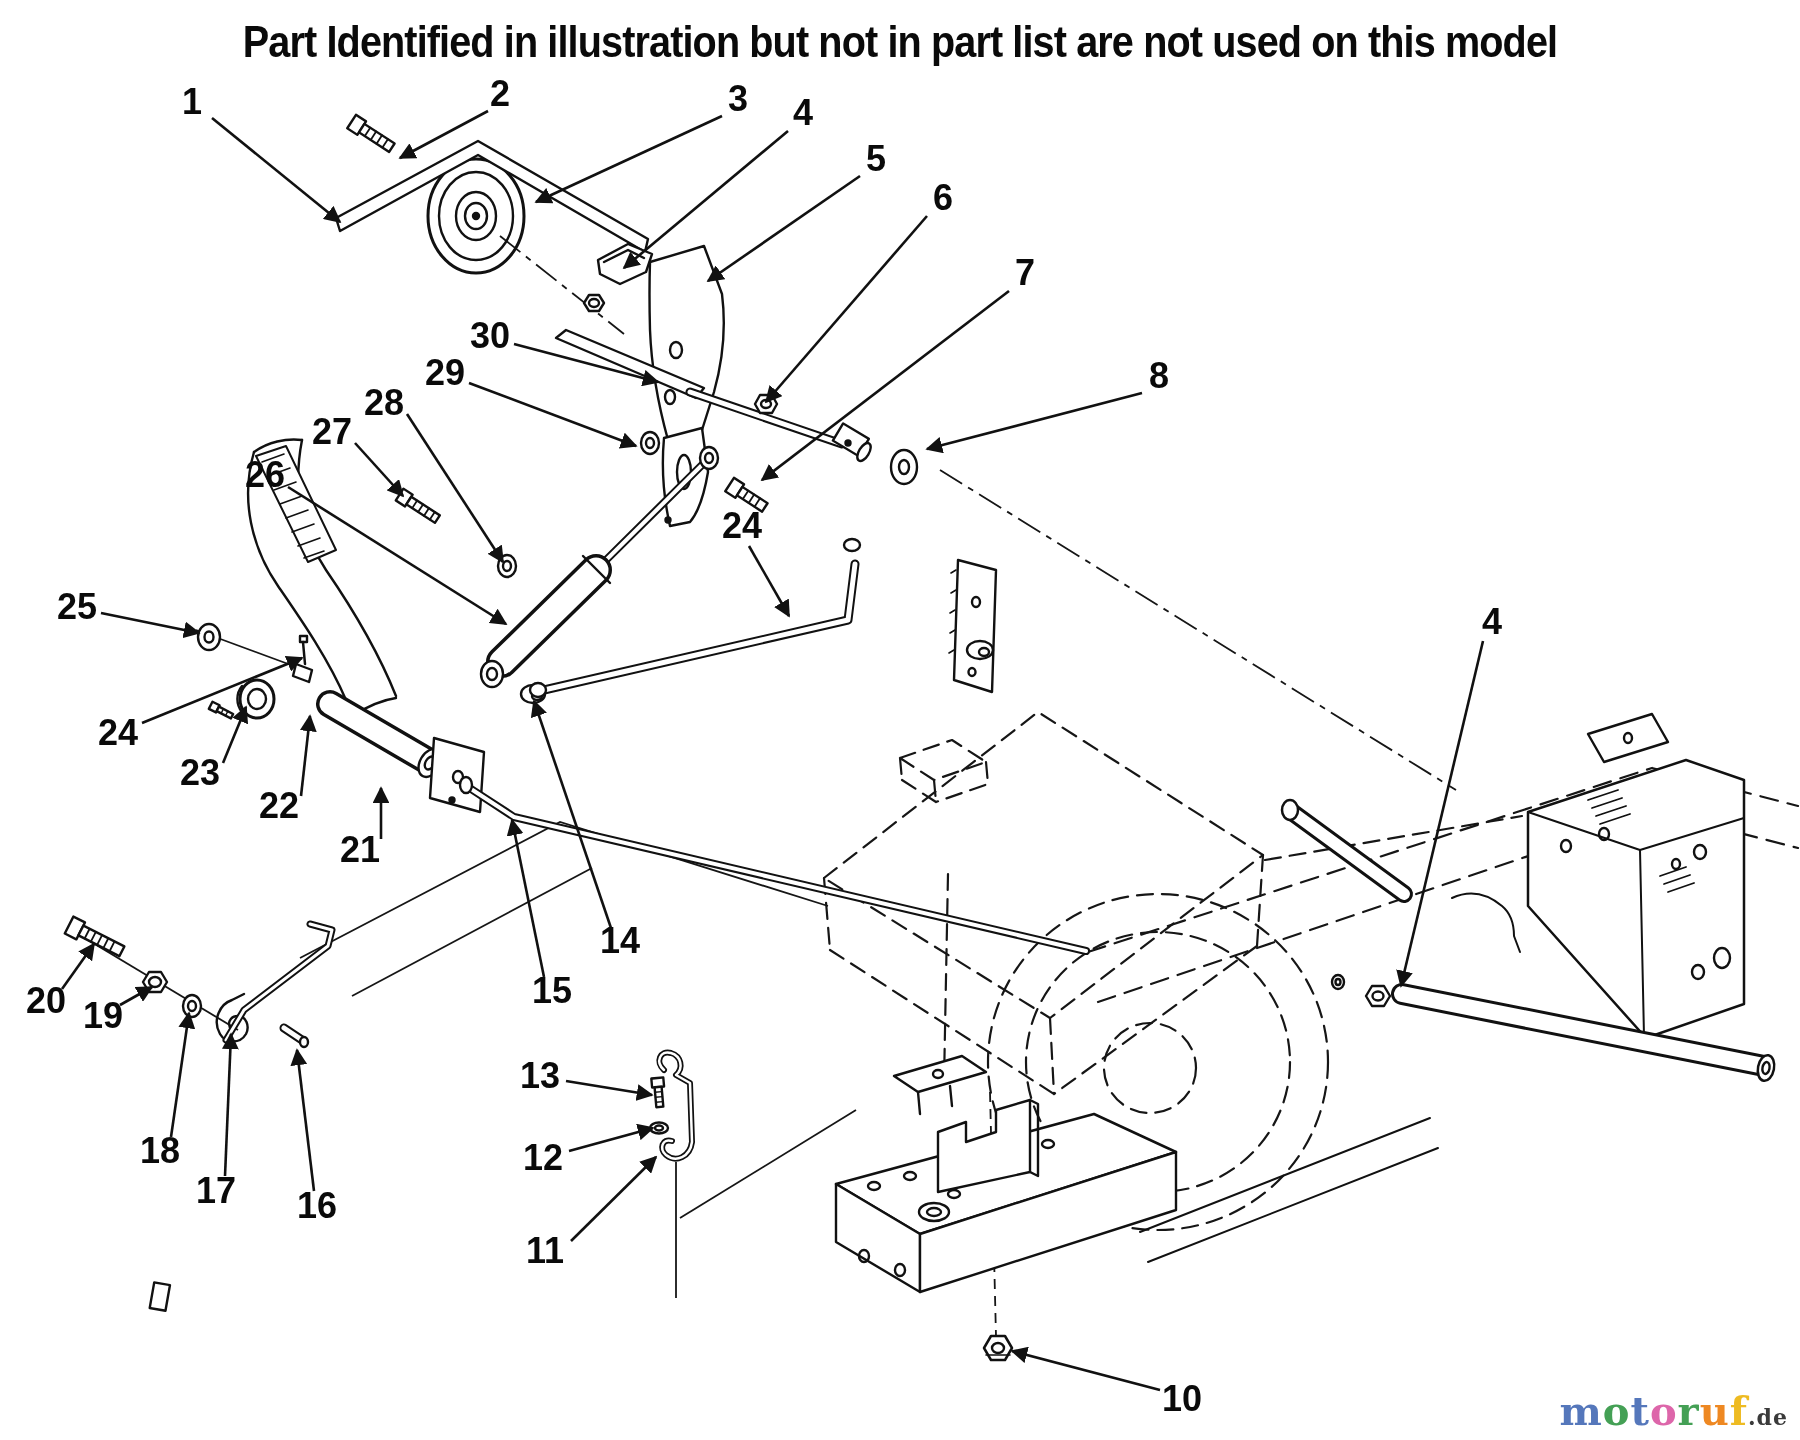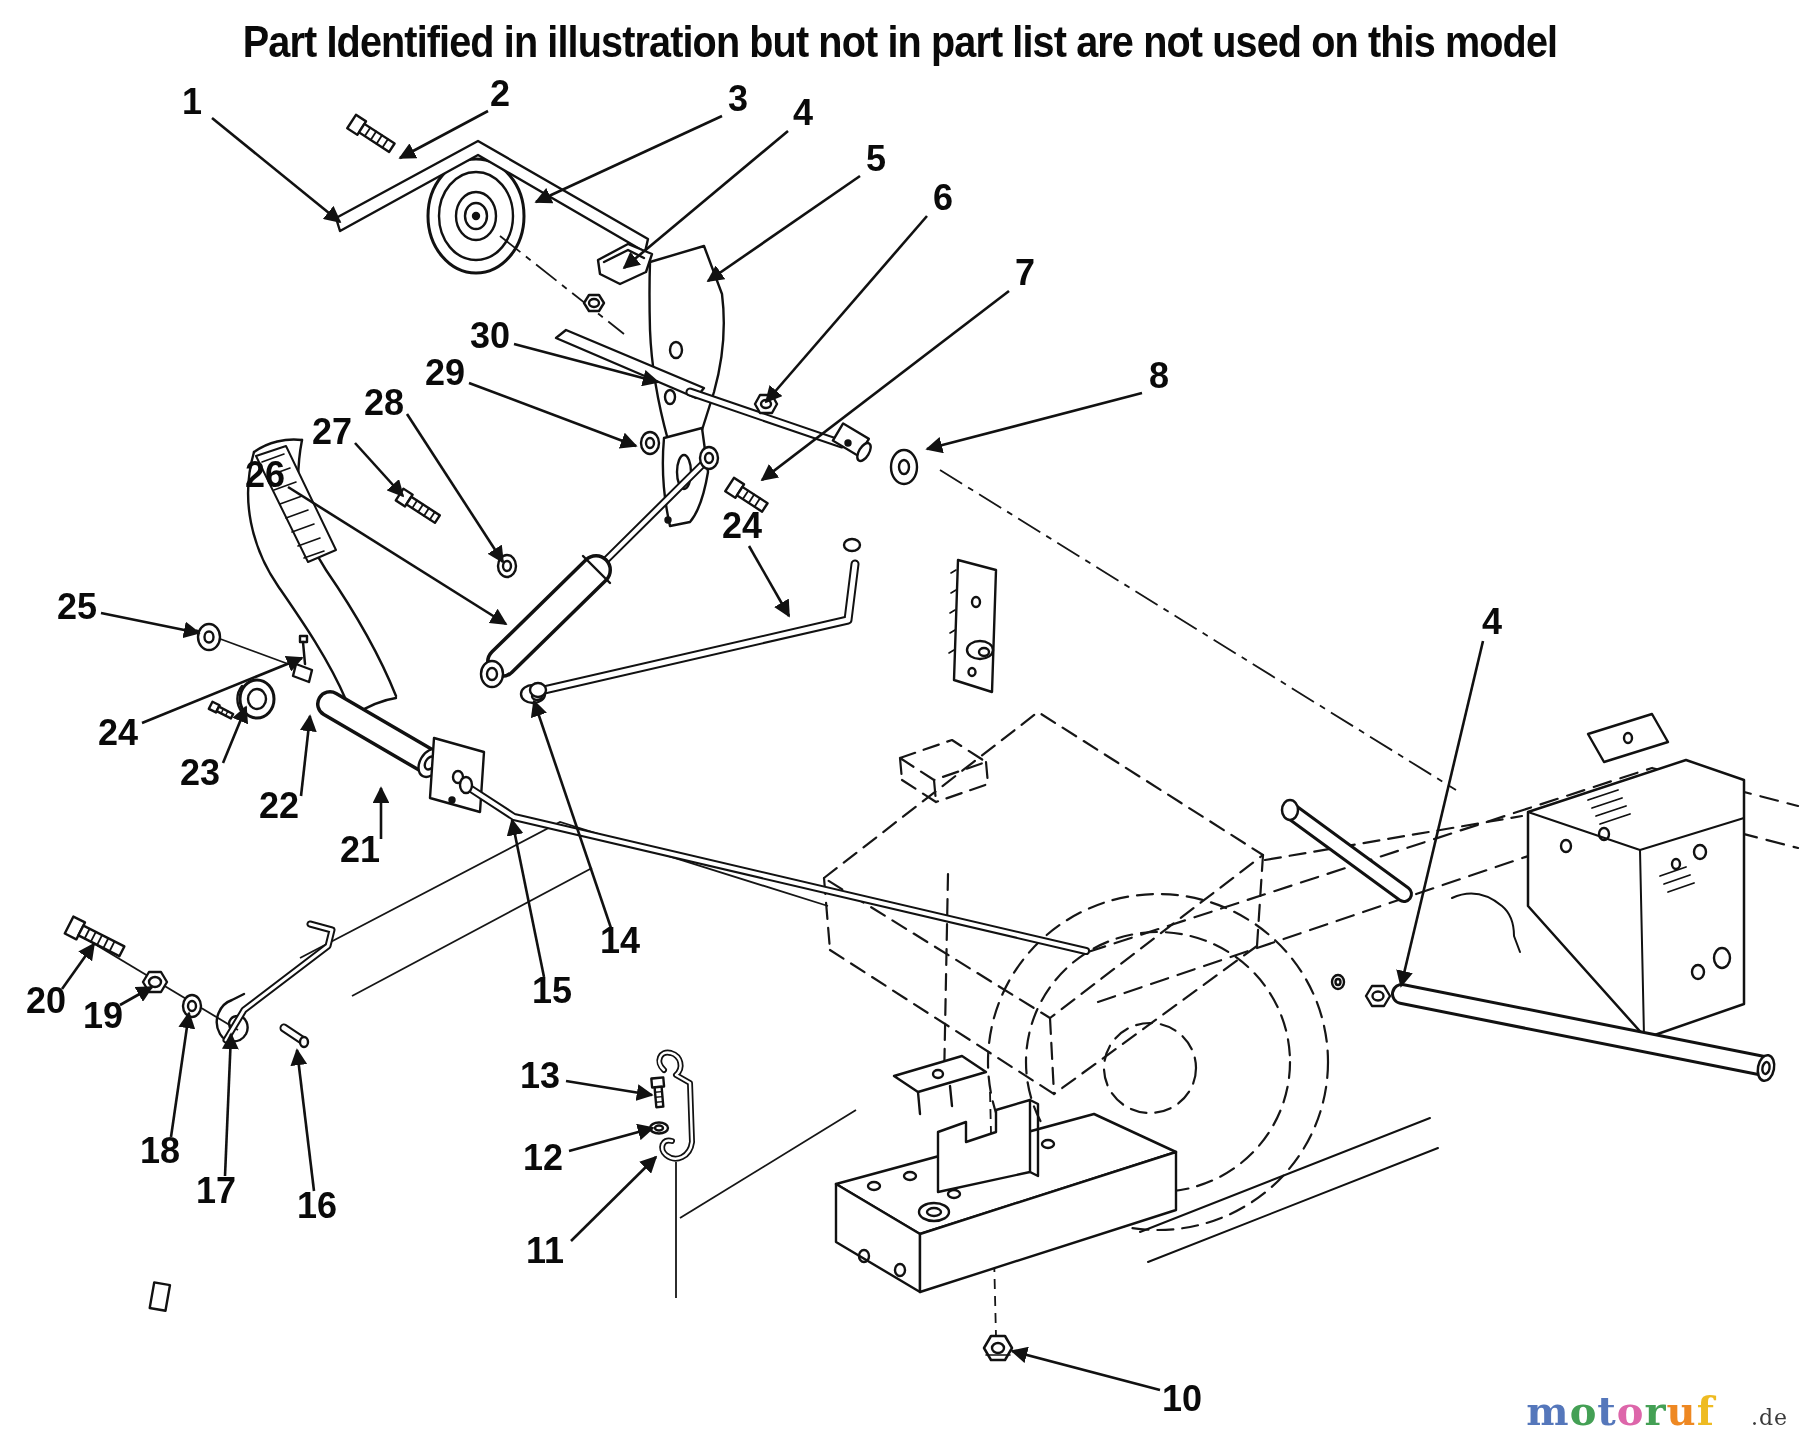--- a/index.html
+++ b/index.html
@@ -6,21 +6,21 @@
   body{width:1800px;height:1440px;position:relative;overflow:hidden;
        font-family:"Liberation Sans", sans-serif;}
   .title{position:absolute;top:16px;left:0;width:1800px;text-align:center;
          font-size:45px;font-weight:bold;color:#0a0a0a;white-space:nowrap;
          transform:scaleX(0.88);transform-origin:50% 50%;letter-spacing:-1px;}
   #stage{position:absolute;top:0;left:0;}
   .plabel{font-family:"Liberation Sans", sans-serif;font-size:36px;font-weight:bold;fill:#0a0a0a;}
   .watermark{position:absolute;right:12px;bottom:6px;
              font-family:"DejaVu Serif", serif;font-weight:bold;font-size:40px;
              letter-spacing:1px;}
-  .watermark .suffix{font-size:22px;color:#3a3a3a;font-weight:normal;margin-left:36px;}
+  .watermark .suffix{font-size:22px;color:#3a3a3a;font-weight:bold;}
 </style>
 </head>
 <body>
 
 <div class="title">Part Identified in illustration but not in part list are not used on this model</div>
 
 <svg id="stage" width="1800" height="1440" viewBox="0 0 1800 1440">
   <defs>
     <marker id="arr" viewBox="0 0 10 10" refX="9" refY="5" markerWidth="6.5" markerHeight="6.5" orient="auto">
       <path d="M0,0 L10,5 L0,10 z" fill="#111"></path>

